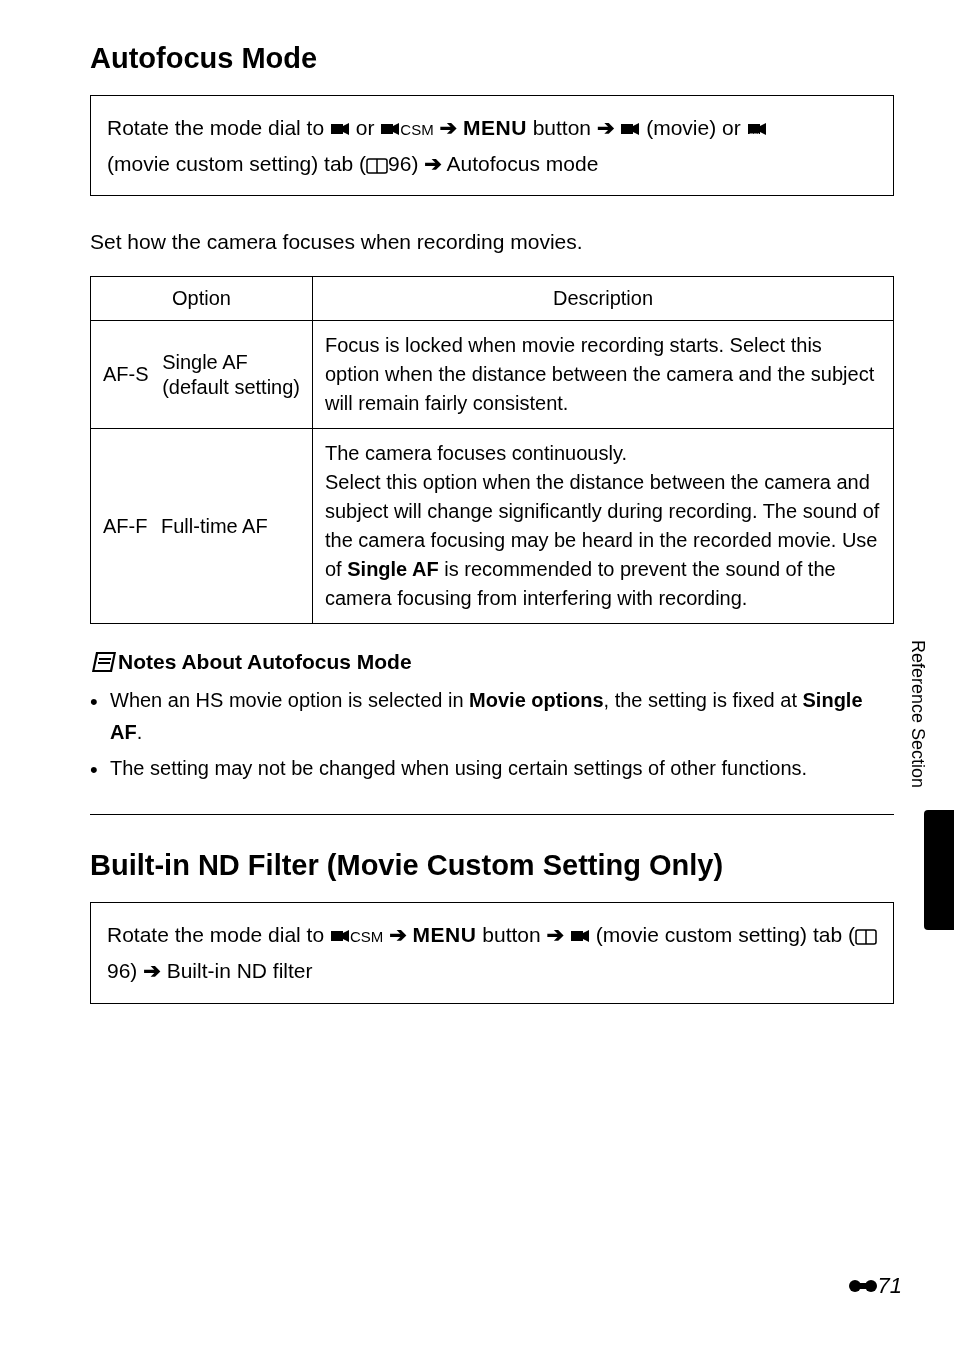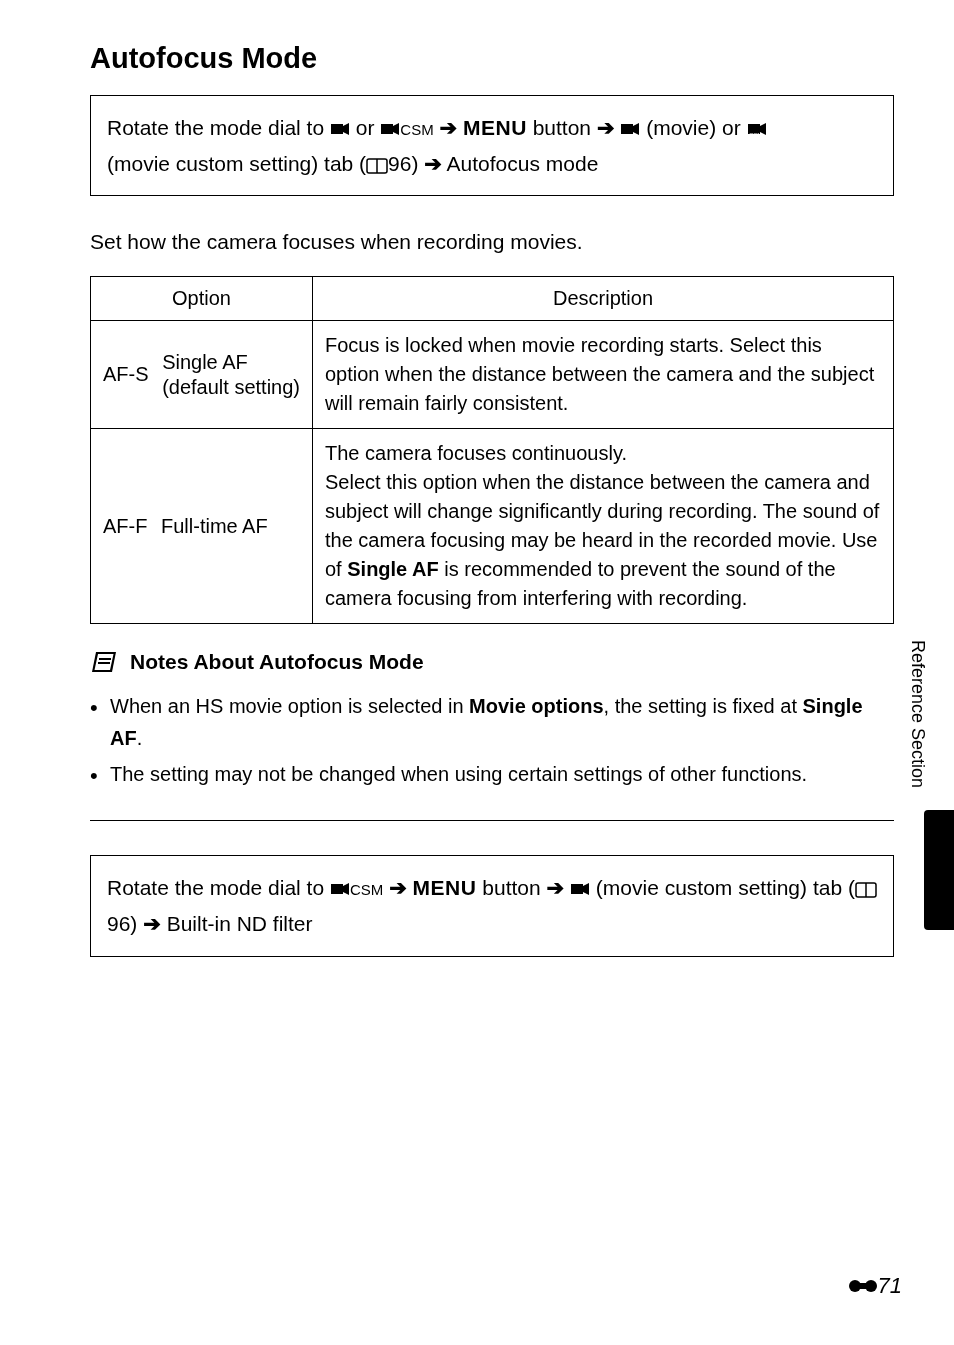--- a/index.html
+++ b/index.html
@@ -10,21 +10,21 @@
   .nav-box .arrow { font-weight: bold; }
   .nav-box .menu { font-family: Arial, sans-serif; font-weight: bold; letter-spacing: 0.5px; }
   .para { font-size: 21px; margin-bottom: 22px; }
   table.opt { width: 100%; border-collapse: collapse; margin-bottom: 26px; }
   table.opt th, table.opt td { border: 1px solid #000; padding: 10px 12px; font-size: 20px; vertical-align: middle; }
   table.opt th { font-weight: normal; text-align: center; }
   table.opt td.optcell { white-space: nowrap; }
   table.opt td.desc { line-height: 1.45; }
   .afcode { font-family: Arial, sans-serif; font-weight: normal; display: inline-block; vertical-align: middle; margin-right: 8px; font-size: 20px; }
   .optstack { display: inline-block; vertical-align: middle; line-height: 1.25; }
-  .notes-head { display: flex; align-items: center; gap: 12px; margin-bottom: 16px; }
+  .notes-head { display: flex; align-items: center; margin-bottom: 10px; }
   .notes-title { font-size: 21px; font-weight: bold; }
   ul.notes { list-style: none; padding-left: 0; margin-bottom: 10px; }
   ul.notes li { font-size: 20px; line-height: 1.6; padding-left: 20px; position: relative; margin-bottom: 4px; }
   ul.notes li::before { content: "•"; position: absolute; left: 0; top: 0; font-size: 22px; }
   .hr { border: none; border-top: 1.5px solid #000; margin: 30px 0 34px 0; }
   .side-label { position: absolute; right: 26px; top: 640px; writing-mode: vertical-rl; font-size: 18px; }
   .side-tab { position: absolute; right: 0; top: 810px; width: 30px; height: 120px; background: #000; border-top-left-radius: 4px; border-bottom-left-radius: 4px; }
   .page-num { position: absolute; right: 52px; bottom: 46px; font-size: 22px; font-style: italic; display: flex; align-items: center; gap: 0; }
   svg.txticon { vertical-align: -3px; }
 </style>
@@ -113,20 +113,21 @@
   </div>
   <ul class="notes">
     <li>
       <span>When an HS movie option is selected in </span><b>Movie options</b><span>, the setting is fixed at </span><b>Single AF</b><span>.</span>
     </li>
     <li>The setting may not be changed when using certain settings of other functions.</li>
   </ul>
 
   <hr class="hr">
 
+  <h2 class="sect">Built-in ND Filter (Movie Custom Setting Only)</h2>
 
   <div class="nav-box">
     <span>Rotate the mode dial to </span>
     <svg class="txticon" width="20" height="18">
         <rect x="1" y="4" width="12" height="10" fill="#000"></rect>
         <polygon points="13,6 19,3 19,15 13,12" fill="#000"></polygon>
       </svg><span style="font-size:15px;">CSM</span>
     <span class="arrow"> ➔ </span>
     <span class="menu">MENU</span>
     <span> button </span>

